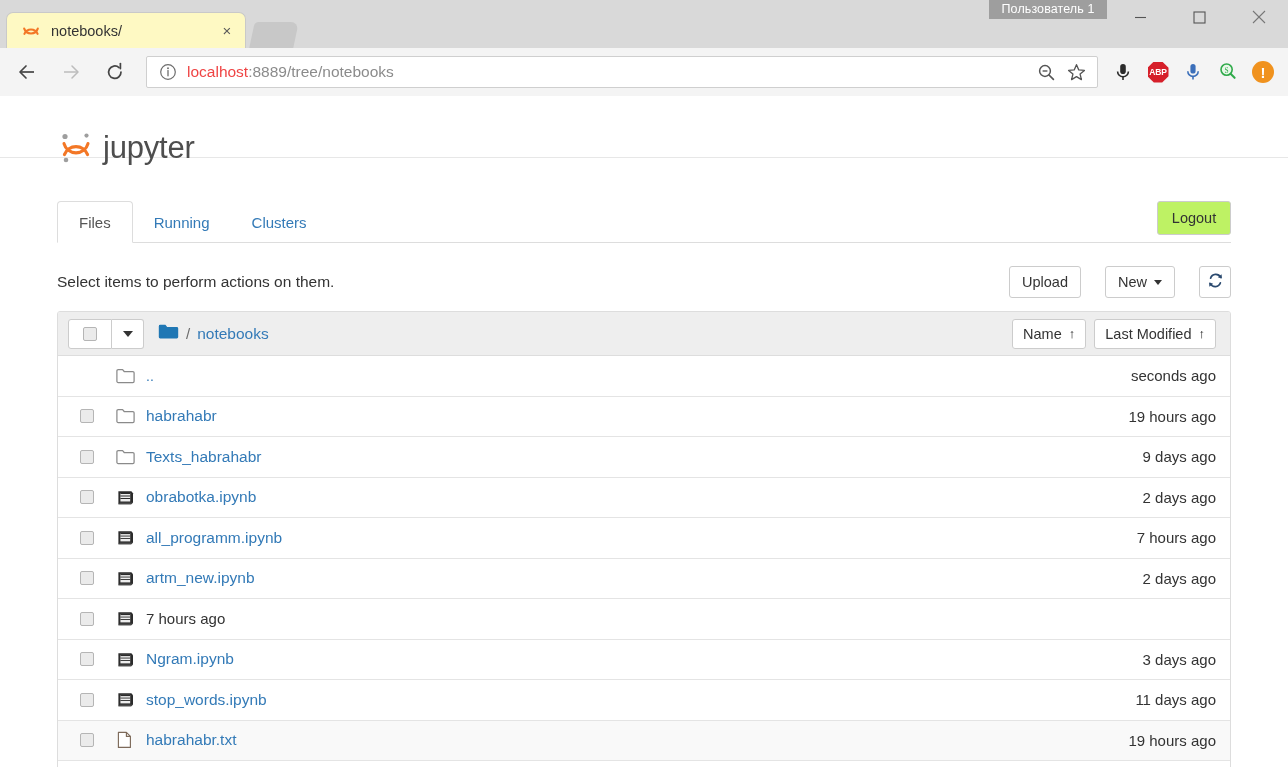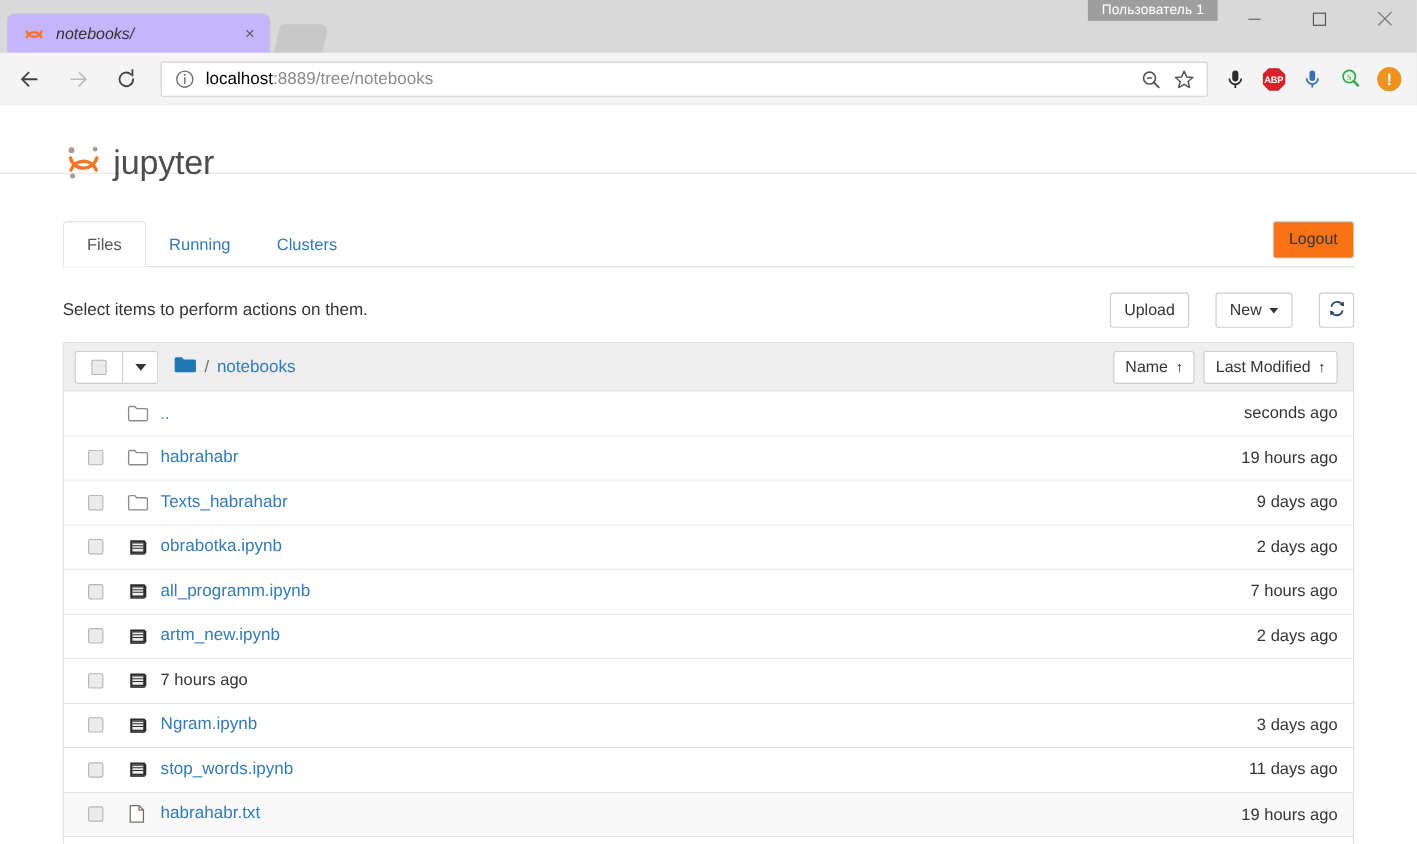--- a/index.html
+++ b/index.html
@@ -44,27 +44,26 @@
     width: 59px; height: 34px;
     display: flex; align-items: center; justify-content: center;
   }
   .win-btn svg { display: block; }
 
   
   .tab {
     position: absolute;
     left: 6px; top: 12px;
     width: 240px; height: 36px;
-    background: #c4b5fd;
+    background: #fef9c3;
     border-radius: 7px 7px 0 0;
     border: 1px solid #c9c9c9;
     border-bottom: none;
     display: flex; align-items: center;
     padding: 0 8px 0 14px;
-    font-style: italic;
   }
   .tab-favicon { width: 20px; height: 20px; flex: 0 0 20px; position: relative; }
   .tab-title {
     flex: 1 1 auto;
     font-size: 14.5px;
     color: #333;
     margin-left: 10px;
     white-space: nowrap; overflow: hidden; text-overflow: ellipsis;
   }
   .tab-close {
@@ -100,21 +99,21 @@
     margin: 0 10px 0 12px;
     height: 32px;
     background: #ffffff;
     border: 1px solid #cfcfcf;
     border-radius: 2px;
     display: flex; align-items: center;
     padding: 0 6px 0 12px;
   }
   .omni-info { width: 18px; height: 18px; flex: 0 0 18px; margin-right: 10px; }
   .omni-url { flex: 1 1 auto; font-size: 15.5px; color: #8b8b8b; white-space: nowrap; }
-  .omni-url b { color: #000000; font-weight: normal; }
+  .omni-url b { color: #ef4444; font-weight: normal; }
   .omni-actions { display: flex; align-items: center; gap: 8px; padding-right: 4px; }
   .omni-ic { width: 22px; height: 22px; display: flex; align-items: center; justify-content: center; }
   .ext-icons { display: flex; align-items: center; gap: 5px; padding-right: 10px; }
   .ext-ic { width: 30px; height: 30px; display: flex; align-items: center; justify-content: center; }
   .abp-badge {
     width: 21px; height: 21px;
     background: #d6202a;
     color: #fff;
     font-size: 8.5px; font-weight: bold;
     display: flex; align-items: center; justify-content: center;
@@ -143,21 +142,21 @@
     font-size: 31px;
     color: #4e4e4e;
     font-weight: normal;
     margin-left: 8px;
     letter-spacing: -.2px;
   }
   .logout-btn {
     position: absolute;
     right: 57px; top: 105px;
     width: 74px; height: 34px;
-    background: #f97316;
+    background: #bef264;
     border: 1px solid #cccccc;
     border-radius: 3px;
     font-size: 14.5px;
     color: #333;
     display: flex; align-items: center; justify-content: center;
     font-family: "Liberation Sans", sans-serif;
   }
 
   .jp-body { padding: 0 57px; position: relative; }
 

